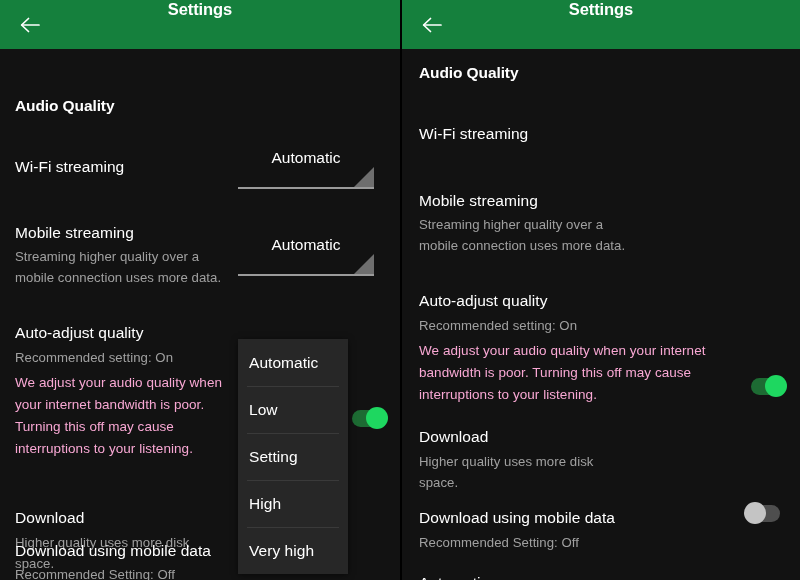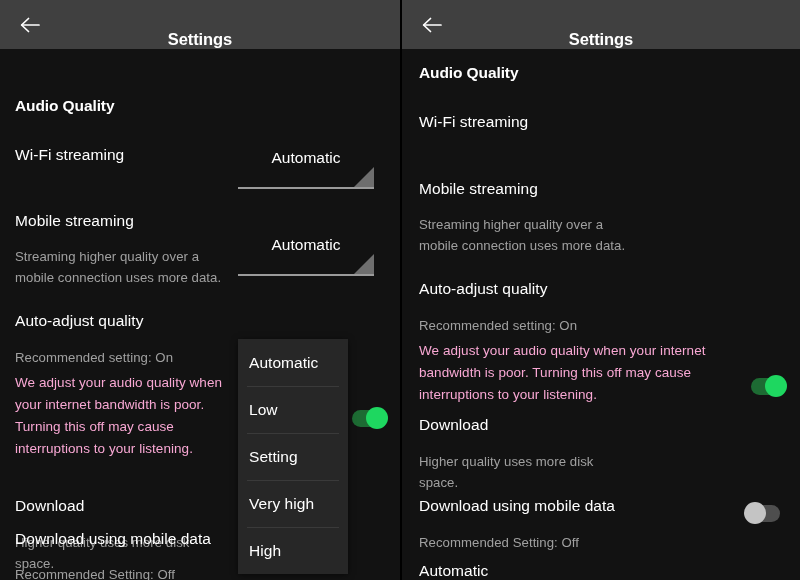--- a/index.html
+++ b/index.html
@@ -33,23 +33,23 @@
     height: 580px;
     background: #000;
     flex: 0 0 2px;
   }
   .panel-right { width: 398px; }
 
   
   .appbar {
     position: relative;
     height: 49px;
-    background: #404040;
+    background: #15803d;
     display: flex;
-    align-items: flex-end;
+    align-items: flex-start;
   }
   .back-btn {
     position: absolute;
     left: 10px;
     top: 0;
     height: 49px;
     width: 40px;
     display: flex;
     align-items: center;
     justify-content: center;
@@ -78,20 +78,21 @@
     font-weight: bold;
     letter-spacing: -0.1px;
   }
   .item-title {
     position: absolute;
     color: #ffffff;
     font-size: 15.5px;
     font-weight: normal;
     letter-spacing: 0.05px;
     white-space: nowrap;
+    margin-top: 12px;
   }
   .item-sub {
     position: absolute;
     color: #a0a0a0;
     font-size: 13.2px;
     line-height: 21px;
     letter-spacing: 0.05px;
     margin-top: 12px;
   }
   .body-text {
@@ -241,22 +242,22 @@
       <div class="item-title" style="left:15px; top:448px;">Download</div>
       <div class="item-sub" style="left:15px; top:471px; width:215px;">Higher quality uses more disk space.</div>
 
       <div class="item-title" style="left:15px; top:479px; top:481px;">Download using mobile data</div>
       <div class="item-sub" style="left:15px; top:503px; width:260px;">Recommended Setting: Off</div>
 
       <div class="dropdown">
         <div class="dd-item">Automatic</div>
         <div class="dd-item">Low</div>
         <div class="dd-item">Setting</div>
+        <div class="dd-item">High</div>
         <div class="dd-item">Very high</div>
-        <div class="dd-item">High</div>
       </div>
 
     </div>
   </div>
 
   <div class="panel-divider"></div>
 
   <div class="panel panel-right">
 
     <div class="appbar">

